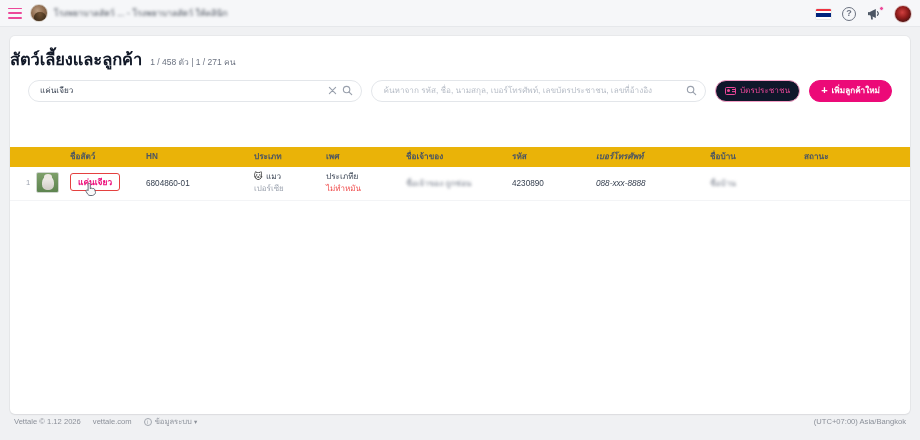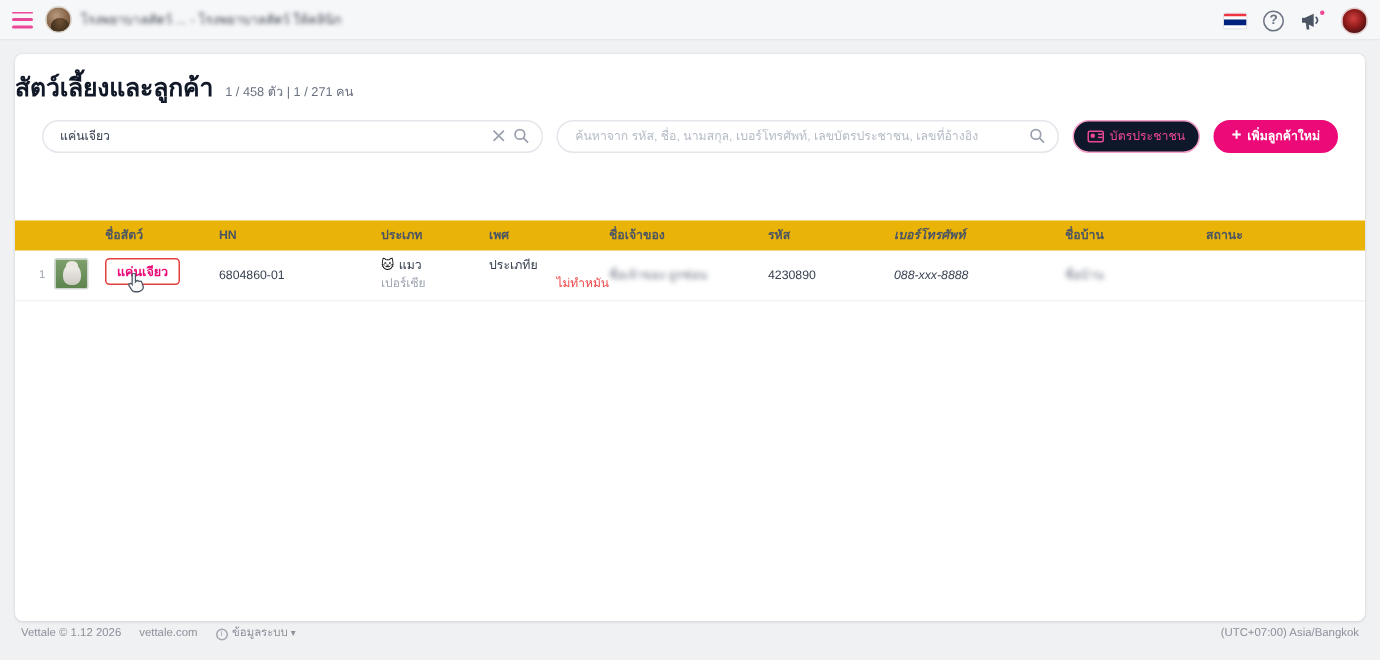--- a/index.html
+++ b/index.html
@@ -208,21 +208,21 @@
     background: #fff; position: relative; margin-top: 1px;
   }
   .name-link { font-size: 8.4px; color: #ec0a78; font-weight: bold; white-space: nowrap; }
   .cursor-hand {
     position: absolute; left: 14px; top: 9px; width: 11px; height: 14px;
     pointer-events: none;
   }
 
   .td-main { font-size: 8.2px; color: #374151; line-height: 1.45; }
   .td-sub  { font-size: 8px;   color: #9ca3af; line-height: 1.45; }
-  .td-warn { font-size: 8px;   color: #ef4444; line-height: 1.45; text-align: right; }
+  .td-warn { font-size: 8px;   color: #ef4444; line-height: 1.45; }
   .type-line { display: flex; align-items: center; gap: 3px; }
   .cat-emoji { font-size: 8.5px; line-height: 1; }
 
   .blurred { filter: blur(1.6px); color: #6b7280; user-select: none; }
 
   .row-pad { padding-top: 7px; }
 
   
   .footer {
     position: absolute; left: 0; right: 0; bottom: 0; height: 38px;

